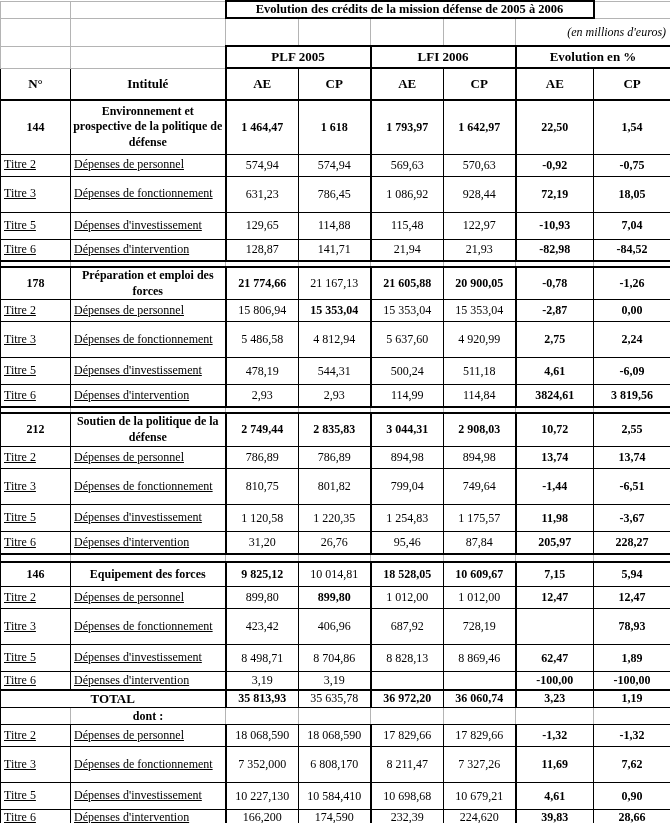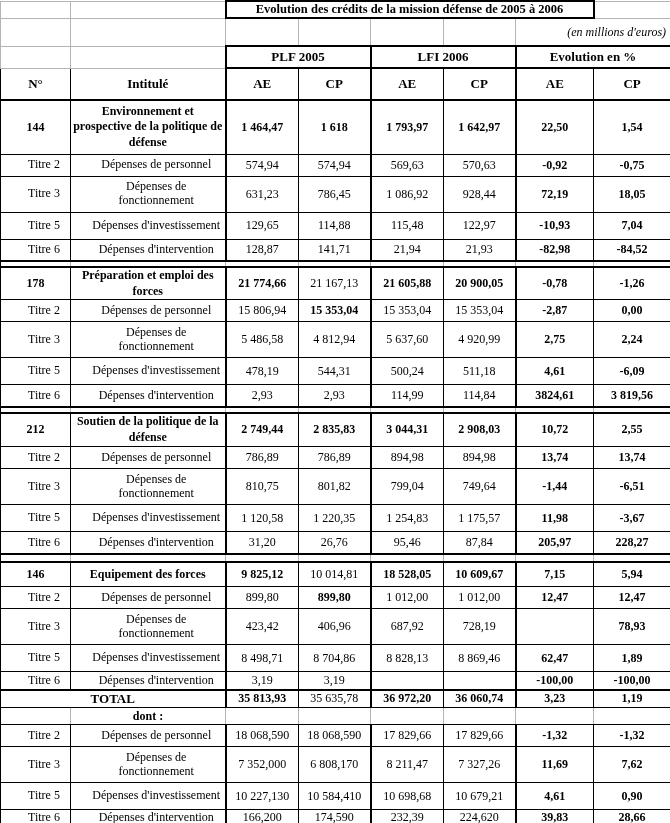--- a/index.html
+++ b/index.html
@@ -16,21 +16,21 @@
   td.grey{border-color:#b4b4b4;}
   .titlebox{border:2px solid #000;font-weight:bold;font-size:12.5px;}
   .note{font-style:italic;text-align:right;border-color:#b4b4b4;padding-right:4px;}
   .gbox{border:2px solid #000;font-weight:bold;font-size:13px;}
   .colh{font-weight:bold;font-size:13px;}
   .gl{border-left-width:2px;}
   .b{font-weight:bold;}
   tr.program td,tr.total td{border-top-width:2px;}
   .pnum{font-weight:bold;}
   .plabel{font-weight:bold;line-height:1.3;}
-  .tnum,.tlabel{text-align:center;padding-left:19px;line-height:1.15;}
+  .tnum,.tlabel{text-align:left;padding-left:3px;line-height:1.15;text-decoration:underline;}
   .totlabel{font-weight:bold;font-size:13px;margin-left:37px;}
   tr.separator td{
     border-top:2px solid #000;border-bottom:2px solid #000;
     border-left:1px solid #b4b4b4;border-right:1px solid #b4b4b4;padding:0;
   }
   tr.separator td:first-child{border-left-color:#000;}
   tr.separator td:last-child{border-right-color:#000;}
   tr.dont td{border-left-color:#b4b4b4;border-right-color:#b4b4b4;}
   tr.dont td:first-child{border-left-color:#000;}
   tr.dont td:last-child{border-right-color:#000;}

